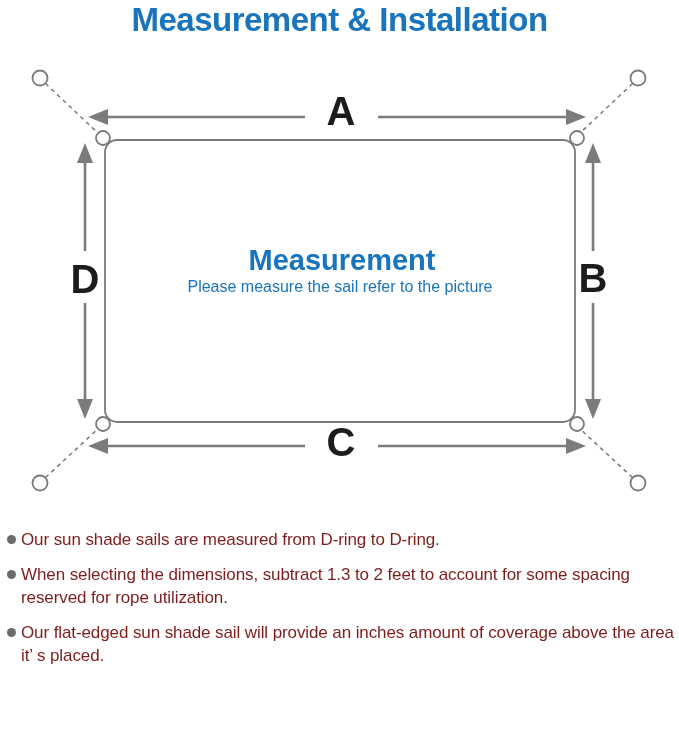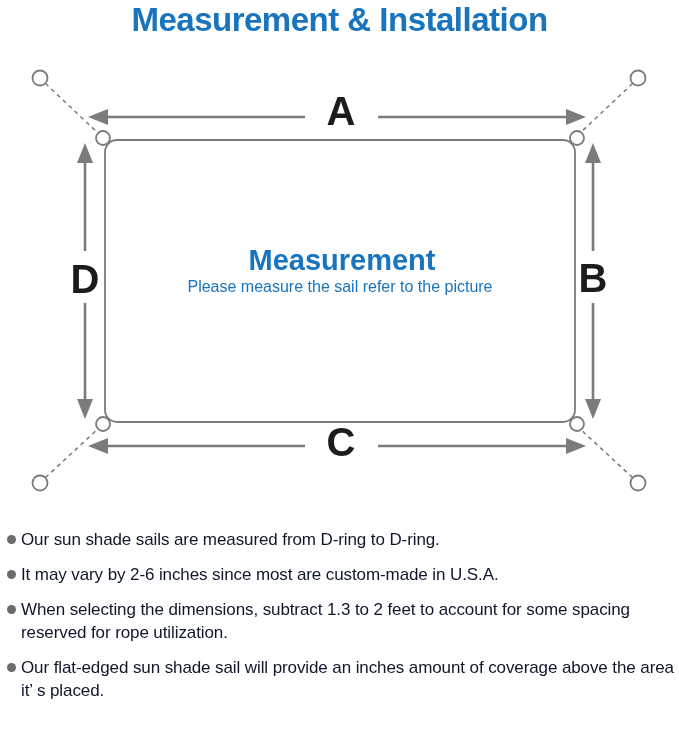--- a/index.html
+++ b/index.html
@@ -30,21 +30,21 @@
   .center-subtitle{font-size:16px;fill:#1874bd;}
   .bullet-list{
     position:absolute;top:528px;left:7px;right:4px;
     margin:0;padding:0;
     list-style:none;
   }
   .bullet-list li{
     display:flex;
     align-items:flex-start;
     margin:0 0 12px 0;
-    color:#0f172a;
+    color:#7f1d1d;
     font-size:17px;
     line-height:23px;
     letter-spacing:-0.1px;
   }
   .bullet-dot{
     flex:0 0 9px;
     width:9px;height:9px;
     margin:7px 5px 0 0;
     border-radius:50%;
     background:#6b6b6b;
@@ -117,24 +117,20 @@
     <text class="center-subtitle" x="340" y="292" text-anchor="middle">Please measure the sail refer to the picture</text>
   </svg>
 
   <ul class="bullet-list">
     <li>
       <span class="bullet-dot"></span>
       <span>Our sun shade sails are measured from D-ring to D-ring.</span>
     </li>
     <li>
       <span class="bullet-dot"></span>
-      <span>It may vary by 2-6 inches since most are custom-made in U.S.A.</span>
-    </li>
-    <li>
-      <span class="bullet-dot"></span>
       <span>When selecting the dimensions, subtract 1.3 to 2 feet to account for some spacing reserved for rope utilization.</span>
     </li>
     <li>
       <span class="bullet-dot"></span>
       <span>Our flat-edged sun shade sail will provide an inches amount of coverage above the area it’ s placed.</span>
     </li>
   </ul>
 
 </div>
 

